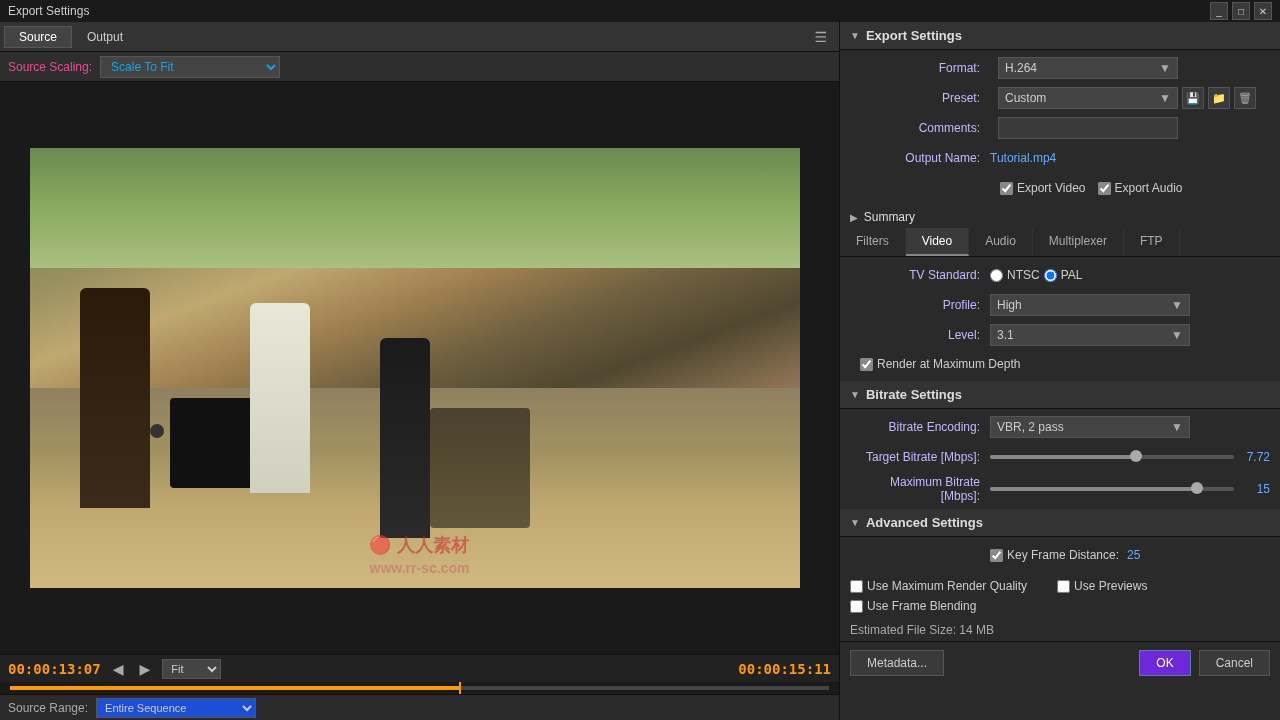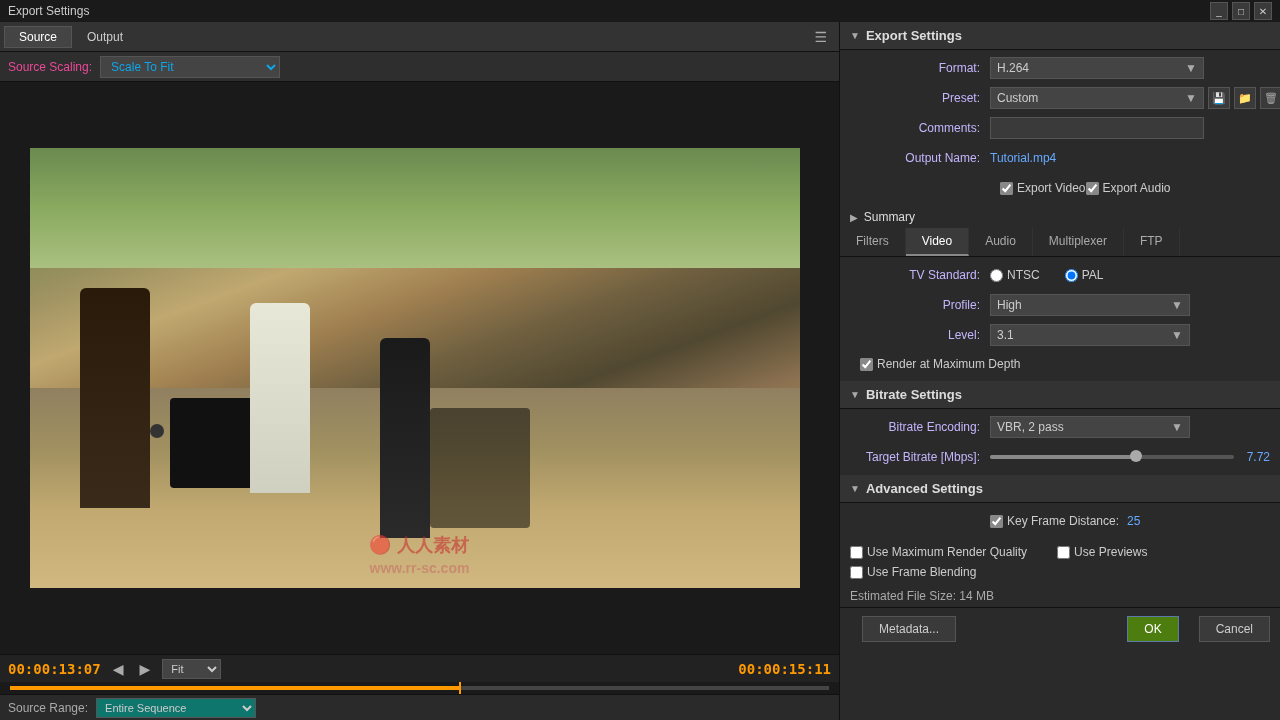--- a/index.html
+++ b/index.html
@@ -216,21 +216,21 @@
       background: #2a2a2a;
       height: 26px;
       display: flex;
       align-items: center;
       padding: 0 8px;
       gap: 8px;
       border-top: 1px solid #111;
     }
     .source-range-label { color: #aaa; }
     .source-range-select {
-      background: #0f766e;
+      background: #1d4ed8;
       color: #ccc;
       border: 1px solid #555;
       font-size: 11px;
       padding: 1px 4px;
       height: 20px;
       width: 160px;
     }
 
     
     .right-panel {
@@ -307,21 +307,21 @@
       width: 200px;
     }
     .output-name-link {
       color: #6af;
       text-decoration: none;
       cursor: pointer;
     }
     .checkbox-row {
       display: flex;
       align-items: flex-end;
-      gap: 0;
+      gap: 12px;
       padding-left: 10px;
     }
     .checkbox-label {
       display: flex;
       align-items: center;
       gap: 4px;
       color: #ccc;
       cursor: pointer;
     }
     .checkbox-input {
@@ -357,21 +357,21 @@
     
     .video-settings {
       padding: 6px 10px;
       display: flex;
       flex-direction: column;
       gap: 6px;
     }
     
     .radio-group {
       display: flex;
-      gap: 25px;
+      gap: 4px;
       align-items: center;
     }
     .radio-label {
       display: flex;
       align-items: center;
       gap: 4px;
       color: #ccc;
       cursor: pointer;
     }
     
@@ -447,48 +447,48 @@
     }
     .btn {
       padding: 4px 16px;
       font-size: 12px;
       cursor: pointer;
       border: 1px solid #555;
       height: 26px;
       display: flex;
       align-items: center;
       justify-content: center;
-      margin-left: 12px;
     }
     .btn-secondary {
       background: #3a3a3a;
       color: #ccc;
     }
     .btn-primary {
-      background: #4d7c0f;
+      background: #6d28d9;
       color: #fff;
       border-color: #5a7aaa;
     }
     .btn-cancel {
       background: #3a3a3a;
       color: #ccc;
     }
     .icon-btn {
       width: 22px; height: 22px;
       background: #3a3a3a;
       border: 1px solid #555;
       color: #aaa;
       display: flex;
       align-items: center;
       justify-content: center;
       cursor: pointer;
       font-size: 11px;
     }
     .large-dropdown {
-      width: 214px;
+      width: 180px;
+      margin-left: 8px;
     }
     .wide-dropdown {
       min-width: 200px;
     }
     .right-panel-scroll {
       overflow-y: auto;
       flex: 1;
     }
   </style>
 </head>
@@ -726,20 +726,30 @@
           <span class="setting-label">Target Bitrate [Mbps]:</span>
           <div class="setting-value slider-row">
             <div class="slider">
               <div class="slider-fill" style="width:60%;"></div>
               <div class="slider-handle" style="left:60%;"></div>
             </div>
             <span class="slider-value">7.72</span>
           </div>
         </div>
 
+        <div class="setting-row">
+          <span class="setting-label">Maximum Bitrate [Mbps]:</span>
+          <div class="setting-value slider-row">
+            <div class="slider">
+              <div class="slider-fill" style="width:85%;"></div>
+              <div class="slider-handle" style="left:85%;"></div>
+            </div>
+            <span class="slider-value">15</span>
+          </div>
+        </div>
 
       </div>
 
       <div class="section-header">
         <span class="section-triangle">▼</span>
         <span class="section-title">Advanced Settings</span>
       </div>
 
       <div class="video-settings">
 

